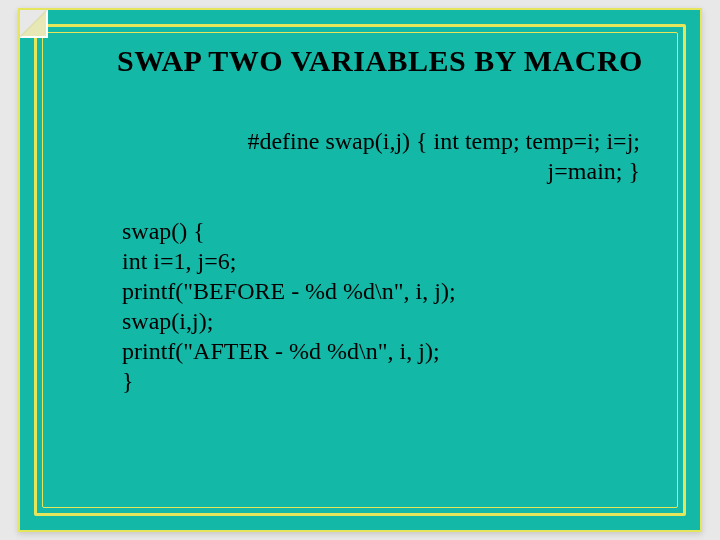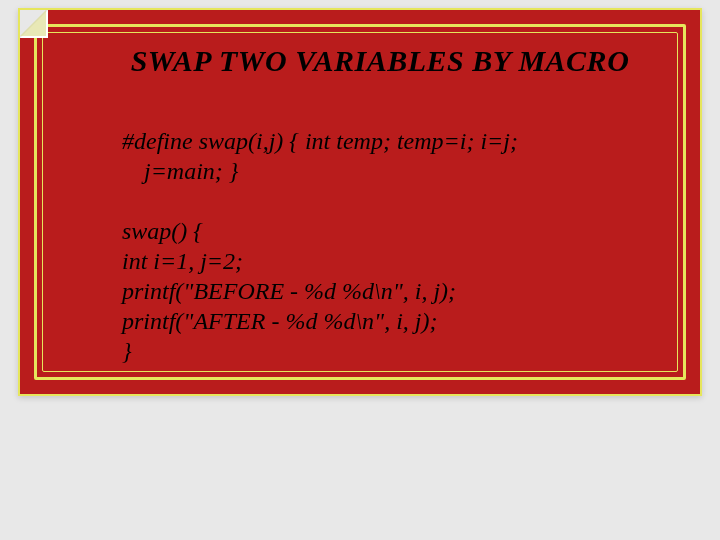--- a/index.html
+++ b/index.html
@@ -9,25 +9,24 @@
     background: #e8e8e8;
     font-family: Georgia, 'Times New Roman', serif;
     position: relative;
     overflow: hidden;
   }
   .slide {
     position: absolute;
     left: 18px;
     top: 8px;
     width: 684px;
-    height: 388px;
-    background: #b91c1c;
+    height: 524px;
+    background: #14b8a6;
     border: 2px solid #e6e65c;
     box-shadow: 0 2px 6px rgba(0,0,0,0.15);
-    font-style: italic;
   }
   .inner-border {
     position: absolute;
     left: 14px;
     top: 14px;
     right: 14px;
     bottom: 14px;
     border: 3px solid #e6e65c;
     border-radius: 2px;
   }
@@ -60,20 +59,21 @@
   }
   .code-block {
     font-size: 24px;
     color: #000;
     line-height: 1.25;
     padding-left: 62px;
     padding-right: 20px;
   }
   .macro-def {
     margin-bottom: 30px;
+    text-align: right;
   }
   .macro-line1 { }
   .macro-line2 { padding-left: 22px; }
   .main-block { }
   .main-line { }
   .dogear {
     position: absolute;
     left: 0;
     top: 0;
     width: 28px;
@@ -112,20 +112,21 @@
   <div class="inner-border"></div>
   <div class="content">
     <div class="title">SWAP TWO VARIABLES BY MACRO</div>
     <div class="code-block">
       <div class="macro-def">
         <div class="macro-line1">#define swap(i,j) { int temp; temp=i; i=j;</div>
         <div class="macro-line2">j=main; }</div>
       </div>
       <div class="main-block">
         <div class="main-line">swap() {</div>
-        <div class="main-line">int i=1, j=2;</div>
+        <div class="main-line">int i=1, j=6;</div>
         <div class="main-line">printf("BEFORE - %d %d\n", i, j);</div>
+        <div class="main-line">swap(i,j);</div>
         <div class="main-line">printf("AFTER - %d %d\n", i, j);</div>
         <div class="main-line">}</div>
       </div>
     </div>
   </div>
 </div>
 
 </body></html>

